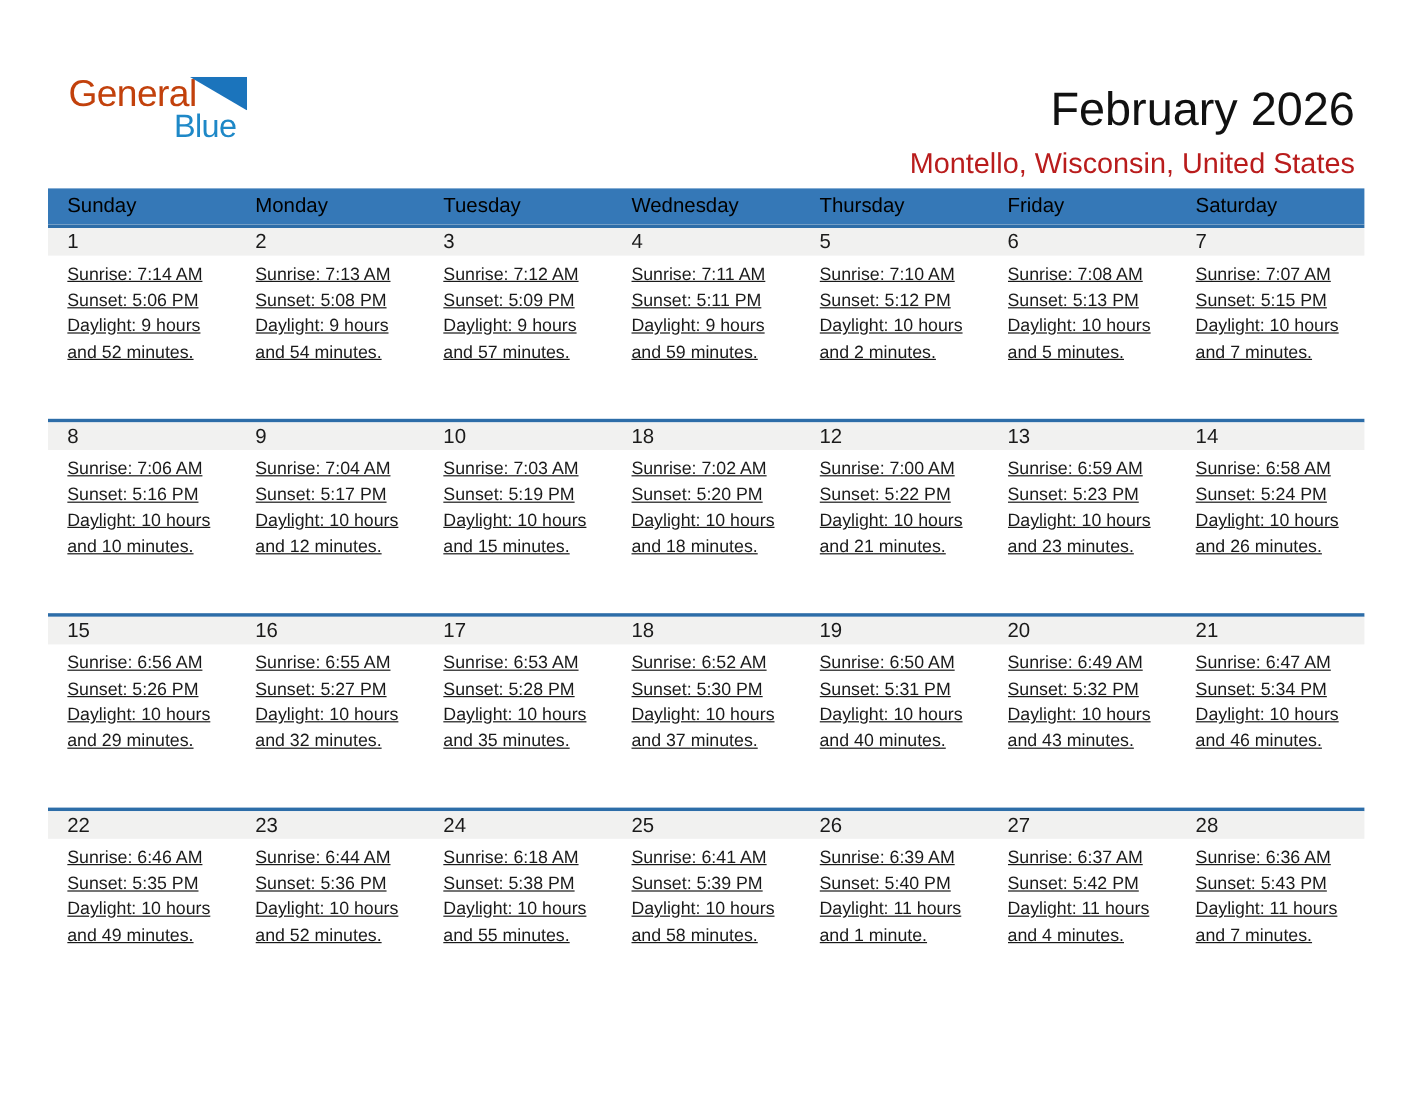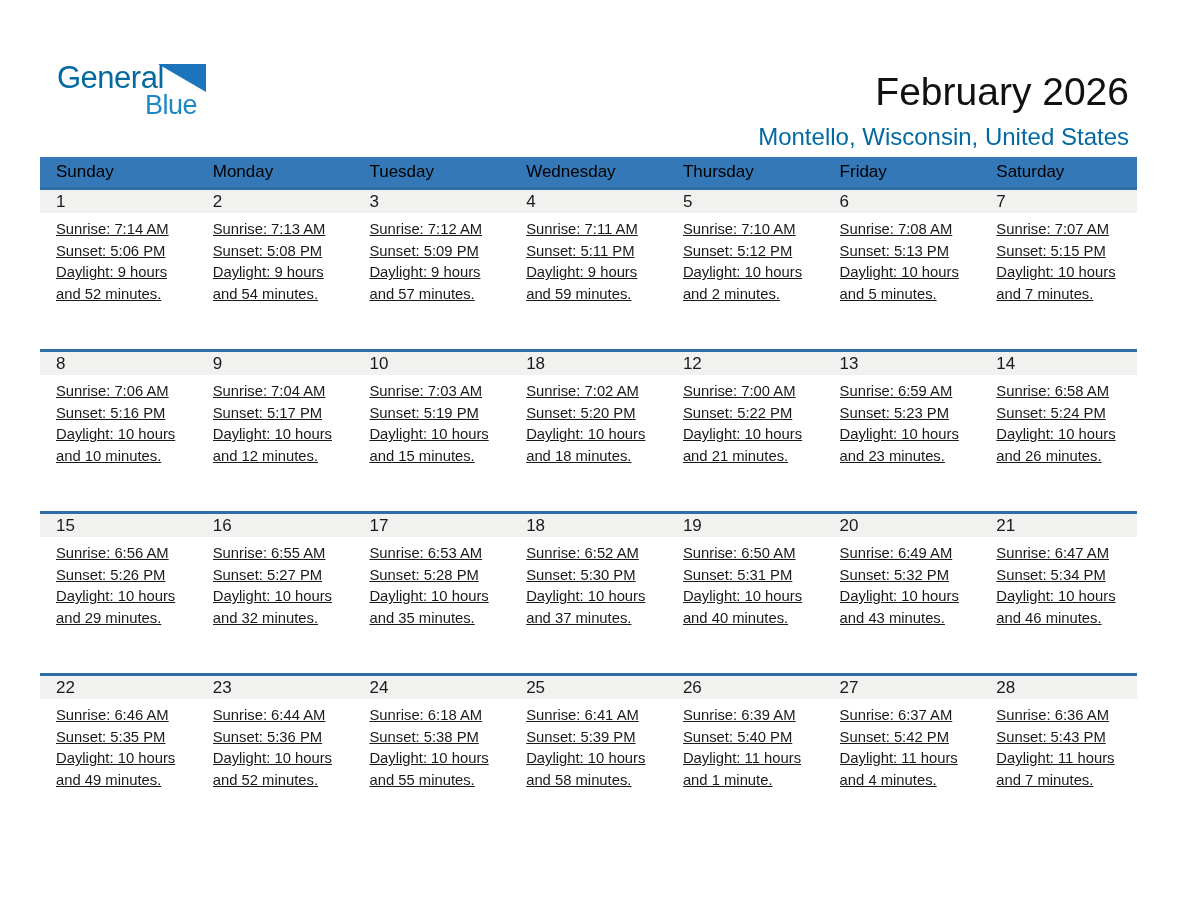--- a/index.html
+++ b/index.html
@@ -14,35 +14,35 @@
   html,body{background:#ffffff;}
   body{
     width:1188px;height:918px;position:relative;
     font-family:"Liberation Sans",sans-serif;color:var(--text);
     overflow:hidden;
   }
   
   .logo{position:absolute;left:57px;top:62px;width:220px;height:70px;}
   .logo-general{
     position:absolute;left:0;top:0;
-    font-size:31px;letter-spacing:-0.5px;color:#0369a1;line-height:32px;
+    font-size:31px;letter-spacing:-0.5px;color:#c2410c;line-height:32px;
   }
   .logo-triangle{
     position:absolute;left:101px;top:2px;width:48px;height:28px;
     background:var(--logo-triangle);
     clip-path:polygon(0 0,100% 0,100% 100%);
   }
   .logo-blue{
     position:absolute;left:88px;top:27px;
     font-size:27px;letter-spacing:-0.5px;color:var(--logo-blue);line-height:32px;
   }
   
   .title-block{position:absolute;top:57px;right:59px;text-align:right;margin-top:12px;}
   .month-title{font-size:39px;line-height:46px;color:#111111;font-weight:400;}
-  .location{font-size:24px;line-height:28px;margin-top:8px;color:#0369a1;font-weight:400;}
+  .location{font-size:24px;line-height:28px;margin-top:8px;color:#b91c1c;font-weight:400;}
   
   .calendar{position:absolute;left:40px;top:157px;width:1097px;}
   .cal-header{display:flex;height:30px;background:var(--header-blue);}
   .weekday{
     flex:1;color:#000000;font-size:17px;line-height:30px;
     padding-left:16px;overflow:hidden;white-space:nowrap;
   }
   .week-row{border-top:3px solid var(--row-border-blue);height:162px;background:#ffffff;}
   .day-band{display:flex;background:var(--band-gray);height:23px;}
   .day-num{flex:1;font-size:17px;line-height:23px;padding-left:16px;color:var(--text);}

